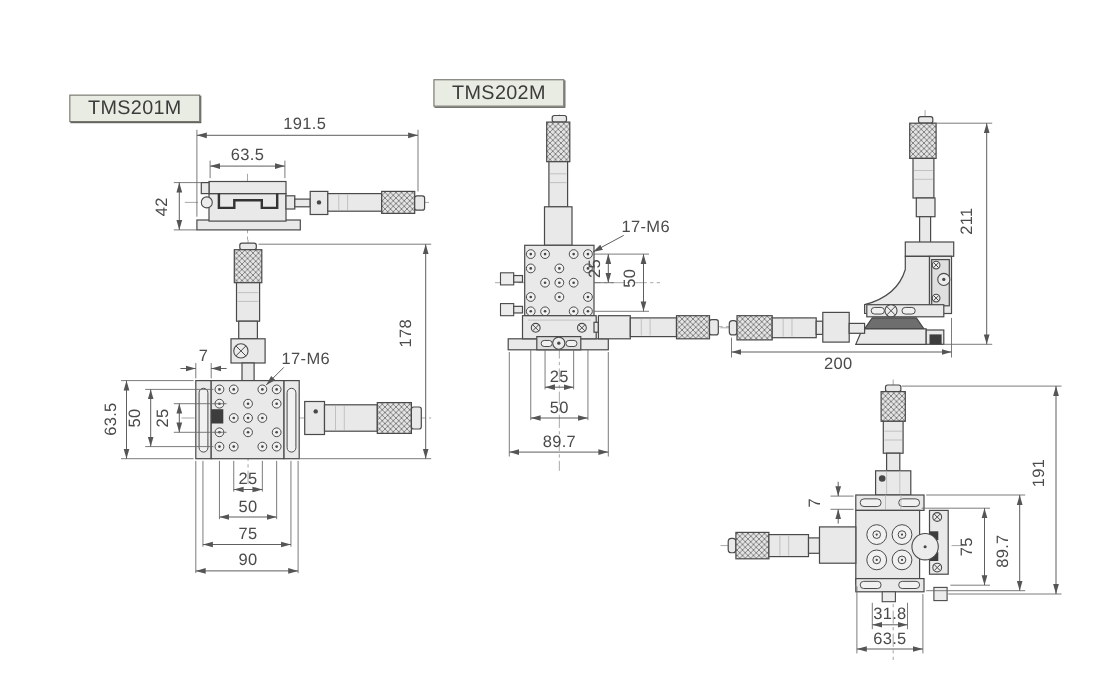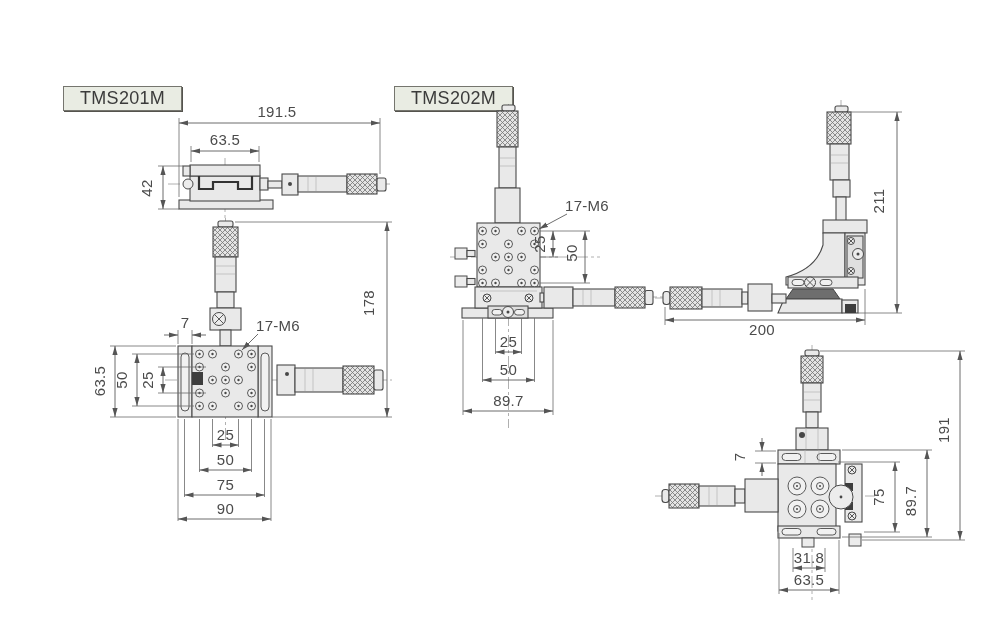--- a/index.html
+++ b/index.html
@@ -2,21 +2,21 @@
 <html><head>
 <meta charset="utf-8">
 <style>
   html,body{margin:0;padding:0;background:#fff;}
   .page{position:relative;width:998px;height:636px;background:#ffffff;overflow:hidden;
         font-family:"Liberation Sans",sans-serif;}
   .plabel{position:absolute;height:23px;padding:0 16px;display:flex;align-items:center;
         background:#e9ece3;border:1px solid #75756e;box-shadow:1px 1px 0 #55544e;
         font-size:18px;color:#3b3b3b;letter-spacing:.3px;}
   #lbl1{left:63px;top:86px;}
-  #lbl2{left:394px;top:86px;}
+  #lbl2{left:394px;top:72px;}
   svg{position:absolute;left:0;top:0;}
   svg text{font-family:"Liberation Sans",sans-serif;font-size:15px;fill:#4b4b4b;letter-spacing:.3px;}
   .metal{fill:#e9e9e9;stroke:#4a4a4a;stroke-width:1.1;}
   .metal2{fill:#dfdfdf;stroke:#4a4a4a;stroke-width:1.1;}
   .knurl{fill:url(#kn);stroke:#4a4a4a;stroke-width:1.1;}
   .dk{fill:#3d3d3d;stroke:none;}
   .dim{stroke:#5c5c5c;stroke-width:.9;fill:none;}
   .ext{stroke:#6a6a6a;stroke-width:.8;fill:none;}
   .cl{stroke:#9c9c9c;stroke-width:.8;stroke-dasharray:12 3 3 3;fill:none;}
   .hole{fill:#f1f1f1;stroke:#4a4a4a;stroke-width:.9;}

